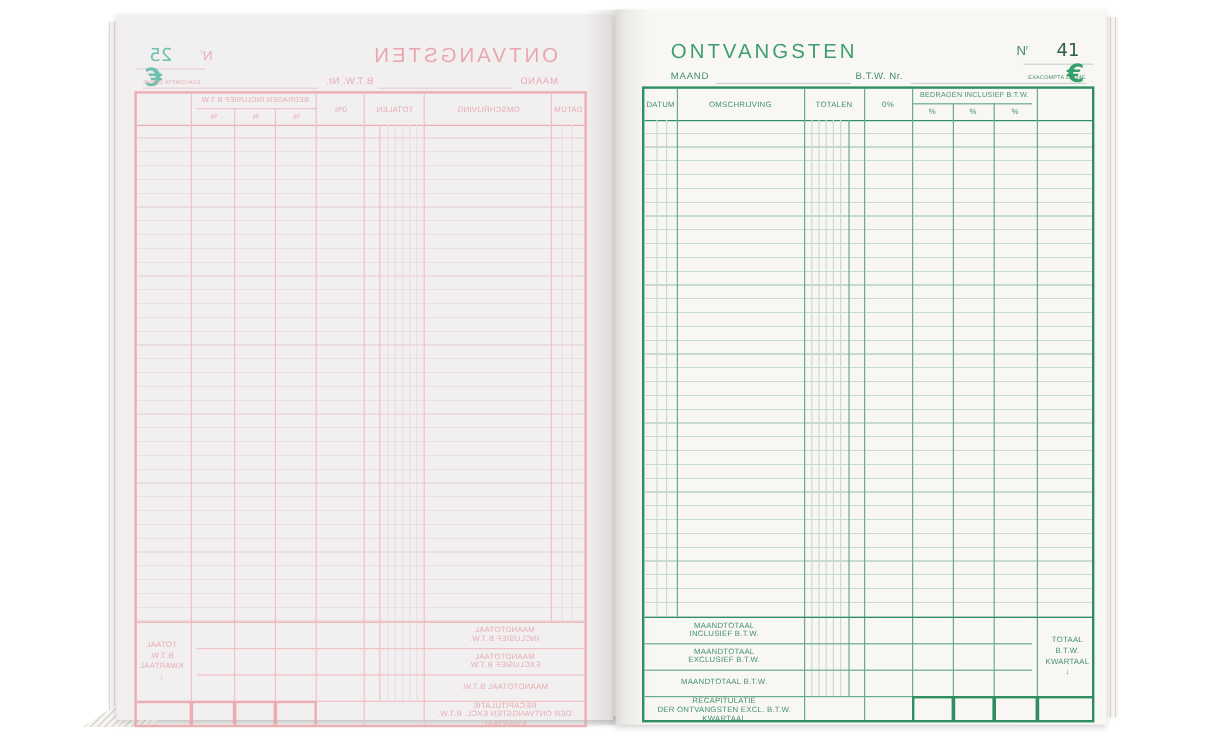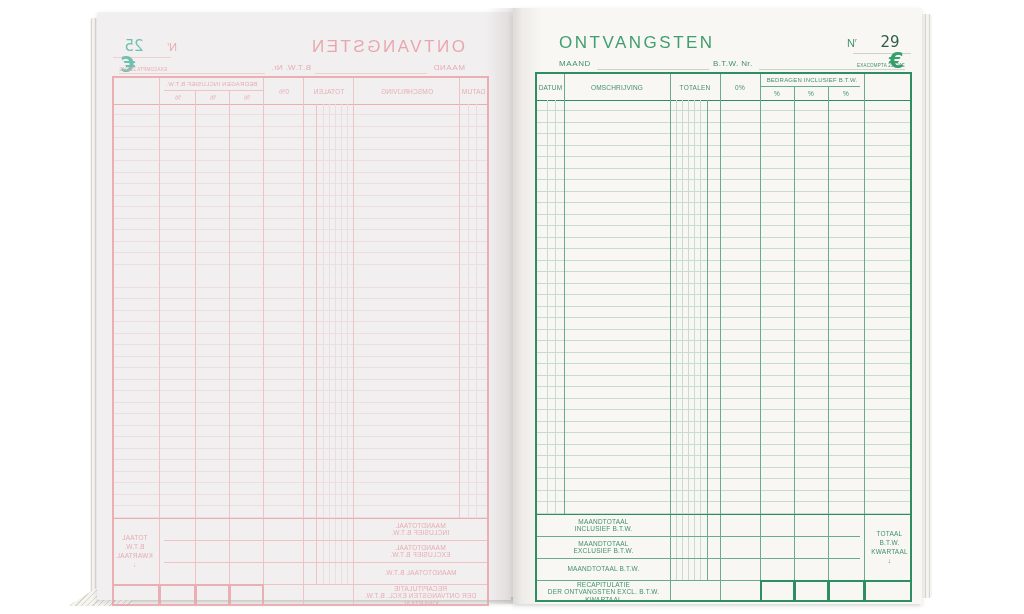--- a/index.html
+++ b/index.html
@@ -185,21 +185,21 @@
           <div class="tk tk-4"></div>
         </div>
       </div>
     </div>
   </div>
 
   <div class="page right">
     <div class="sheet green">
       <div class="title">ONTVANGSTEN</div>
       <div class="no-label"><span>N</span><sup class="no-sup">r</sup></div>
-      <div class="pnum">29</div>
+      <div class="pnum">41</div>
       <div class="pnum-line"></div>
       <div class="euro">€</div>
       <div class="maand">MAAND</div>
       <div class="maand-line"></div>
       <div class="btw">B.T.W. Nr.</div>
       <div class="btw-line"></div>
       <div class="brand">EXACOMPTA 23024E</div>
 
       <div class="grid">
         <div class="th th-datum">DATUM</div>

